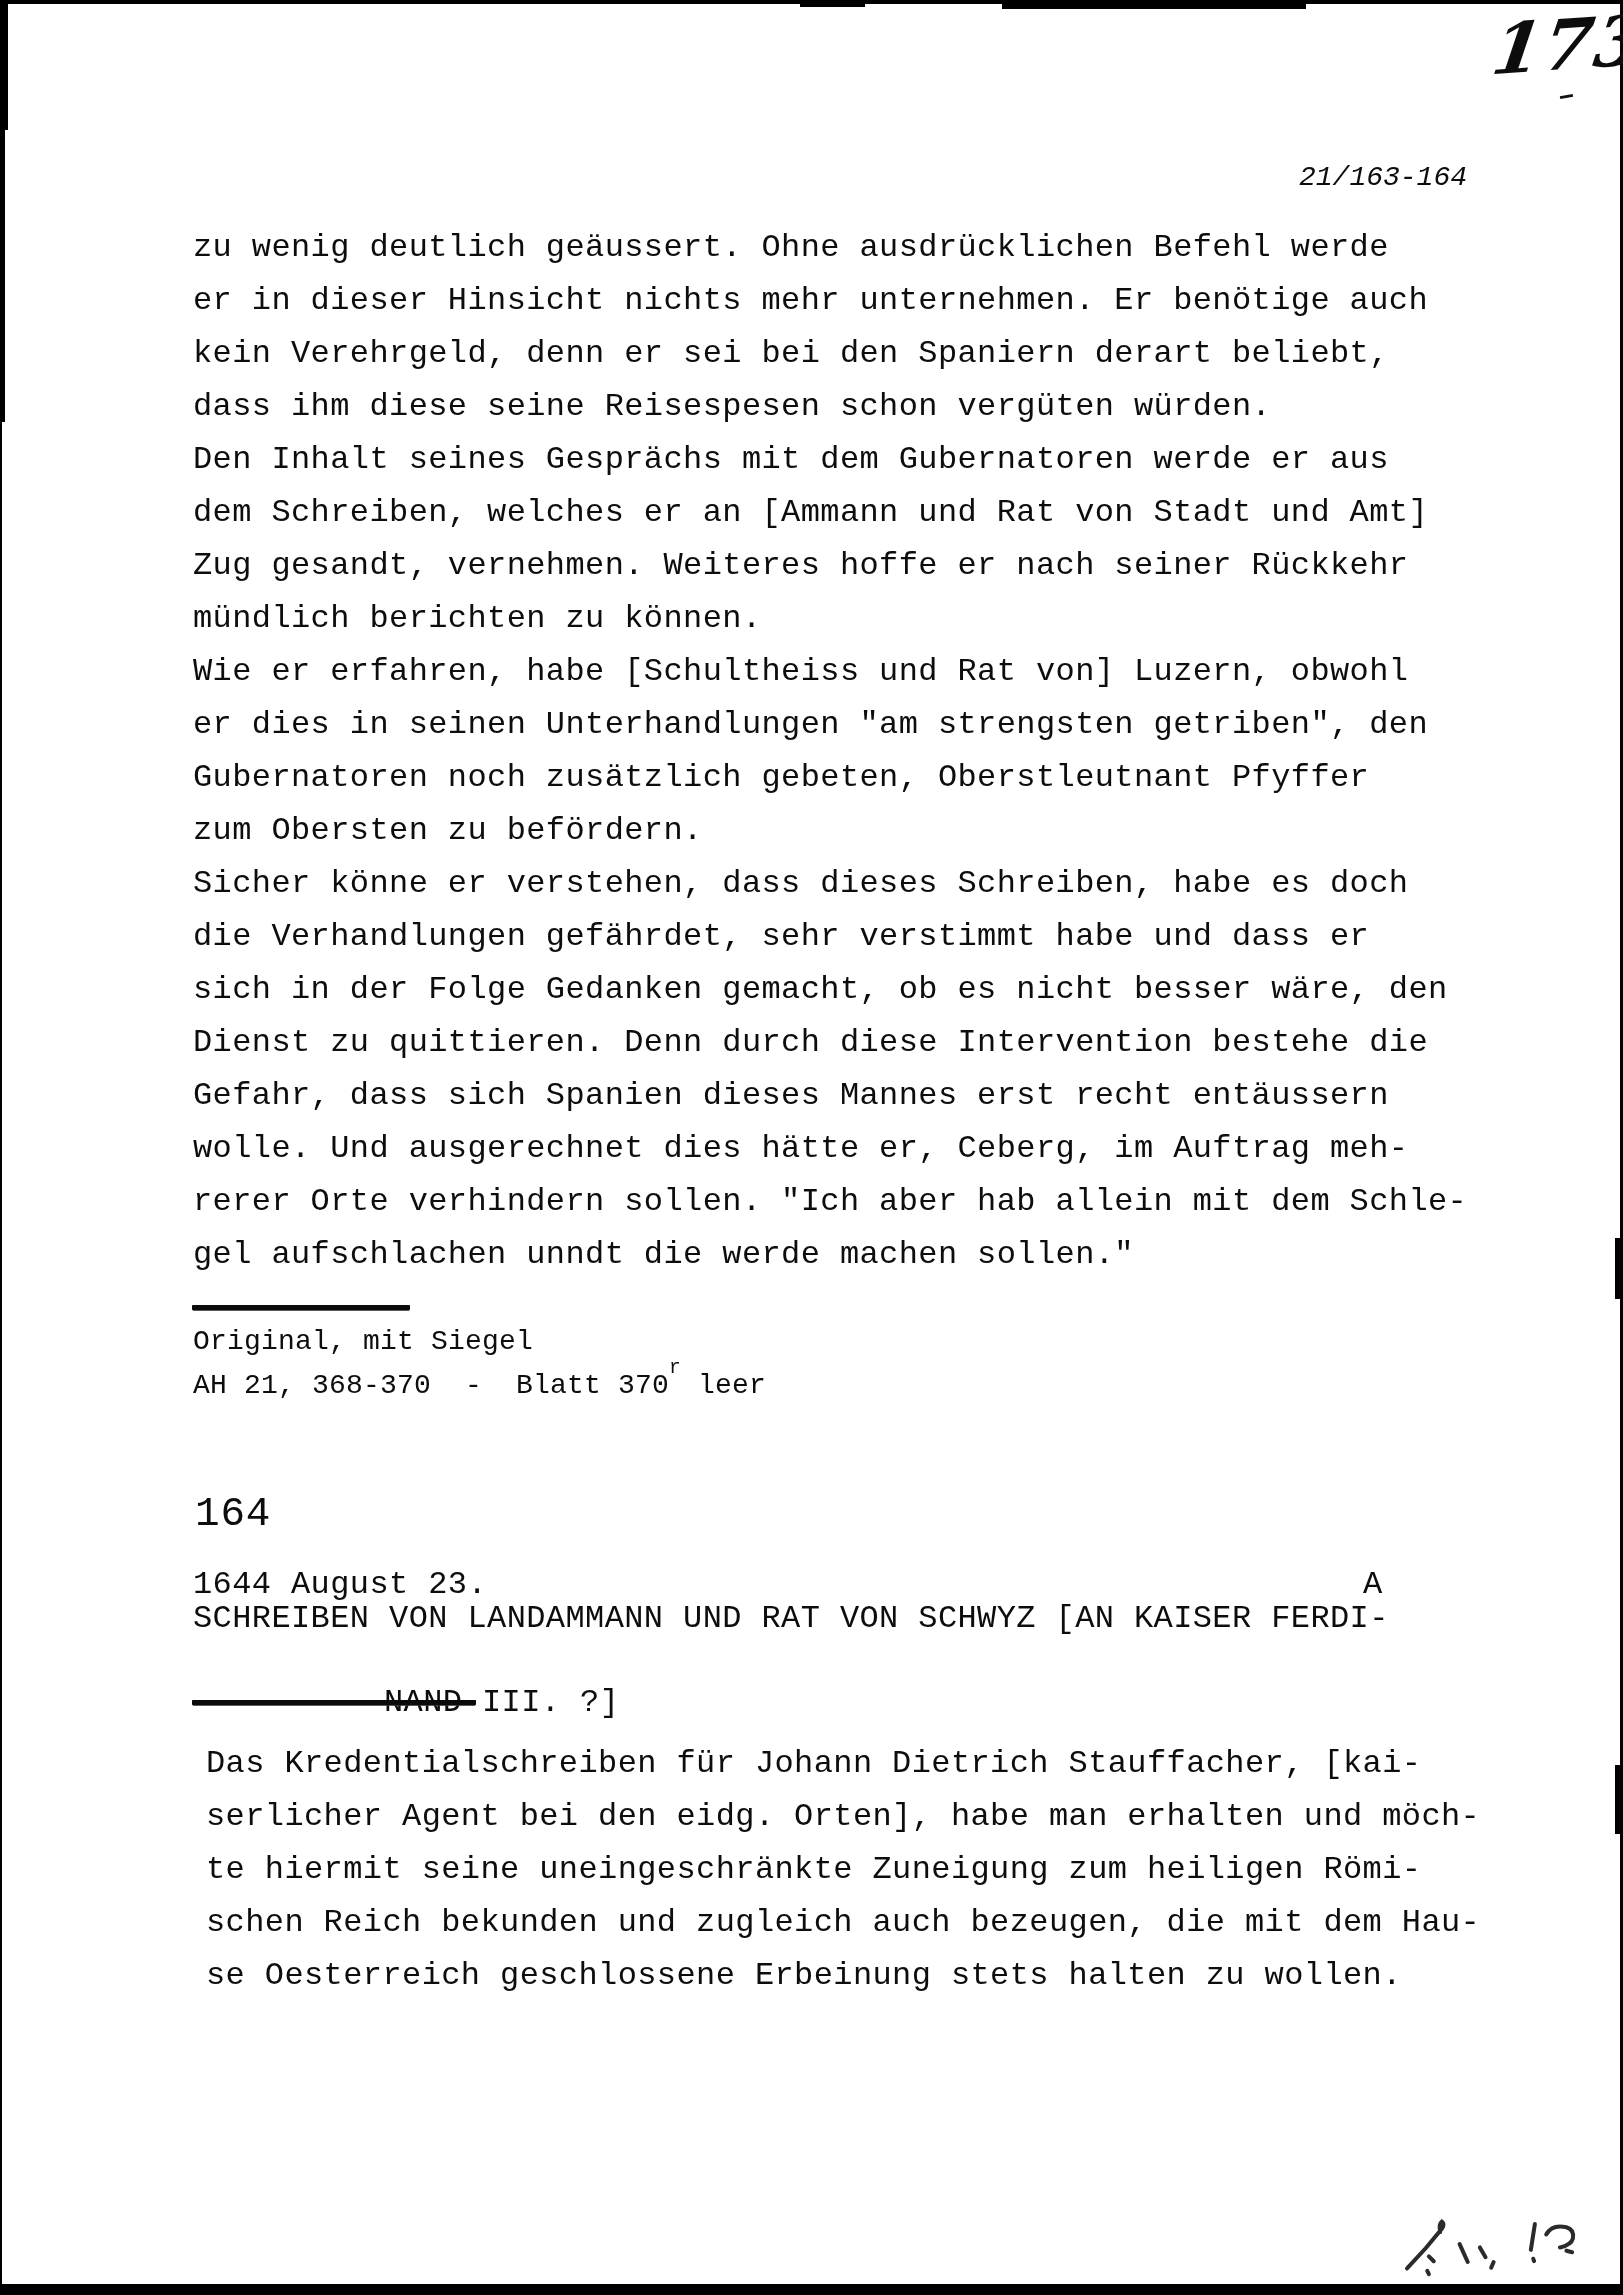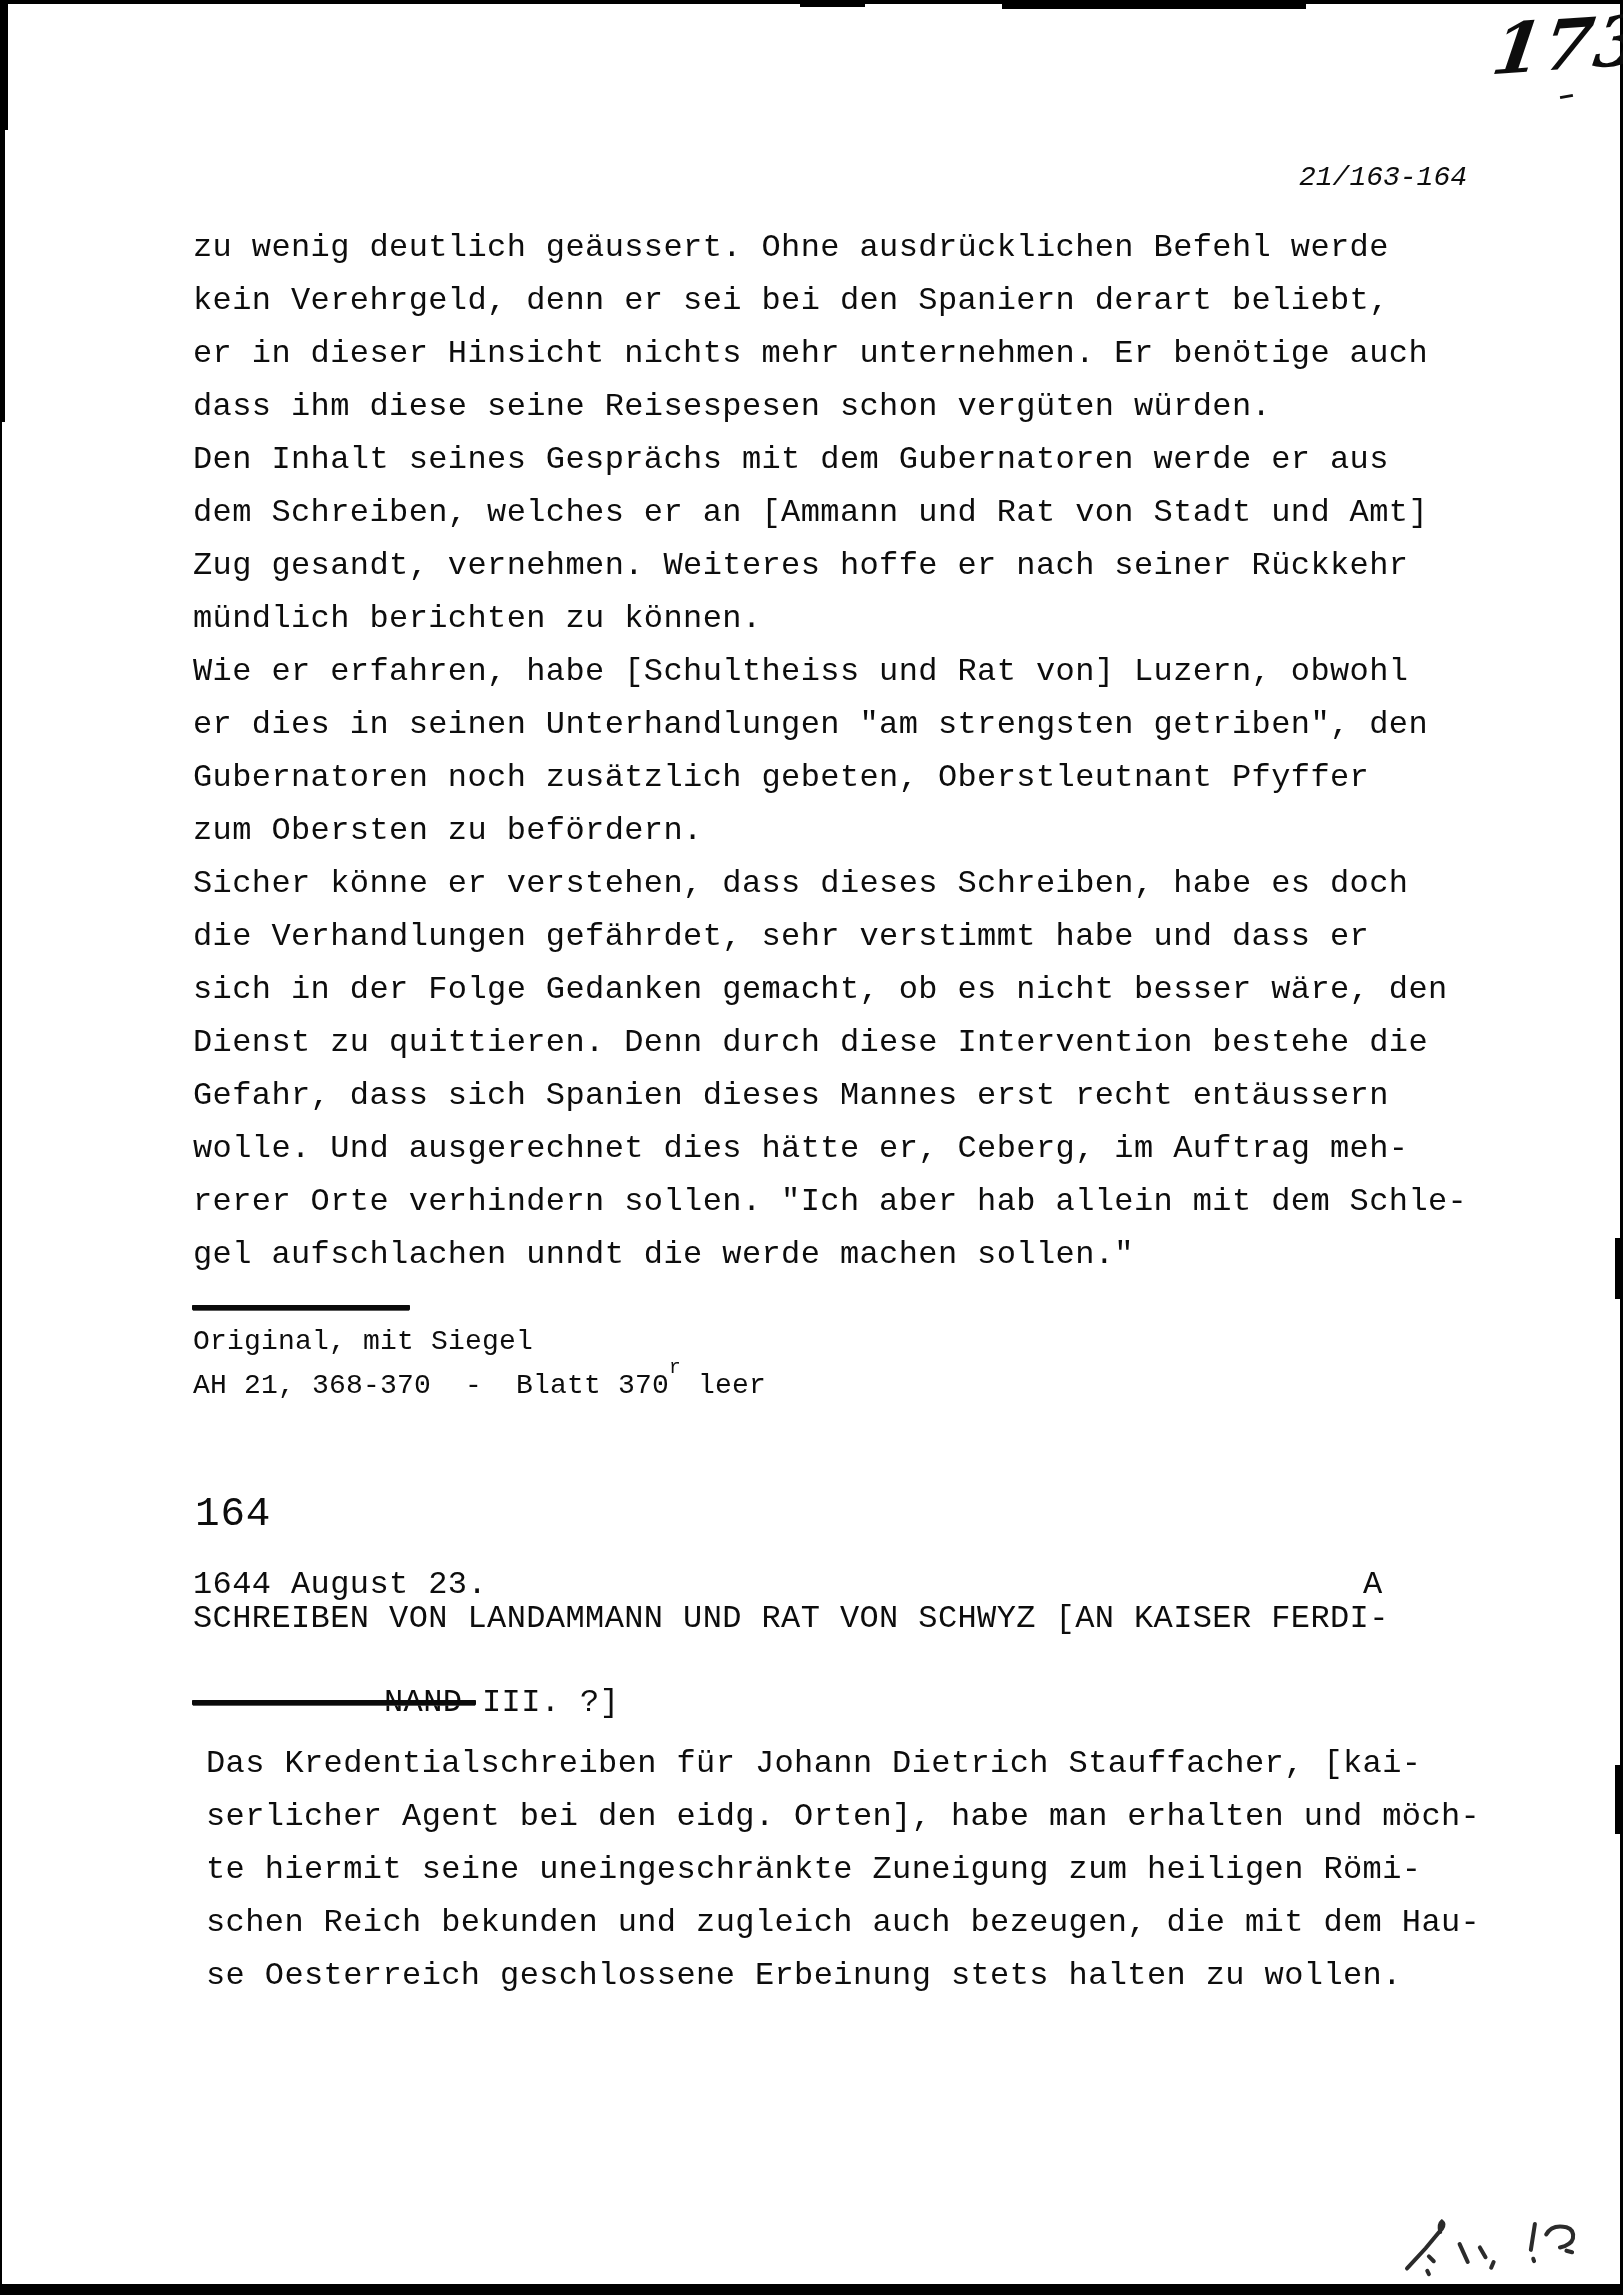--- a/index.html
+++ b/index.html
@@ -93,22 +93,22 @@
   <div class="edge edge-right-blob2"></div>
   <div class="edge edge-bottom"></div>
 
   <div class="folio">173</div>
   <div class="folio-dash"></div>
 
   <div class="archive-ref">21/163-164</div>
 
   <div class="para1">
     <div class="tline">zu wenig deutlich geäussert. Ohne ausdrücklichen Befehl werde</div>
+    <div class="tline">er in dieser Hinsicht nichts mehr unternehmen. Er benötige auch</div>
     <div class="tline">kein Verehrgeld, denn er sei bei den Spaniern derart beliebt,</div>
-    <div class="tline">er in dieser Hinsicht nichts mehr unternehmen. Er benötige auch</div>
     <div class="tline">dass ihm diese seine Reisespesen schon vergüten würden.</div>
     <div class="tline">Den Inhalt seines Gesprächs mit dem Gubernatoren werde er aus</div>
     <div class="tline">dem Schreiben, welches er an [Ammann und Rat von Stadt und Amt]</div>
     <div class="tline">Zug gesandt, vernehmen. Weiteres hoffe er nach seiner Rückkehr</div>
     <div class="tline">mündlich berichten zu können.</div>
     <div class="tline">Wie er erfahren, habe [Schultheiss und Rat von] Luzern, obwohl</div>
     <div class="tline">er dies in seinen Unterhandlungen "am strengsten getriben", den</div>
     <div class="tline">Gubernatoren noch zusätzlich gebeten, Oberstleutnant Pfyffer</div>
     <div class="tline">zum Obersten zu befördern.</div>
     <div class="tline">Sicher könne er verstehen, dass dieses Schreiben, habe es doch</div>

